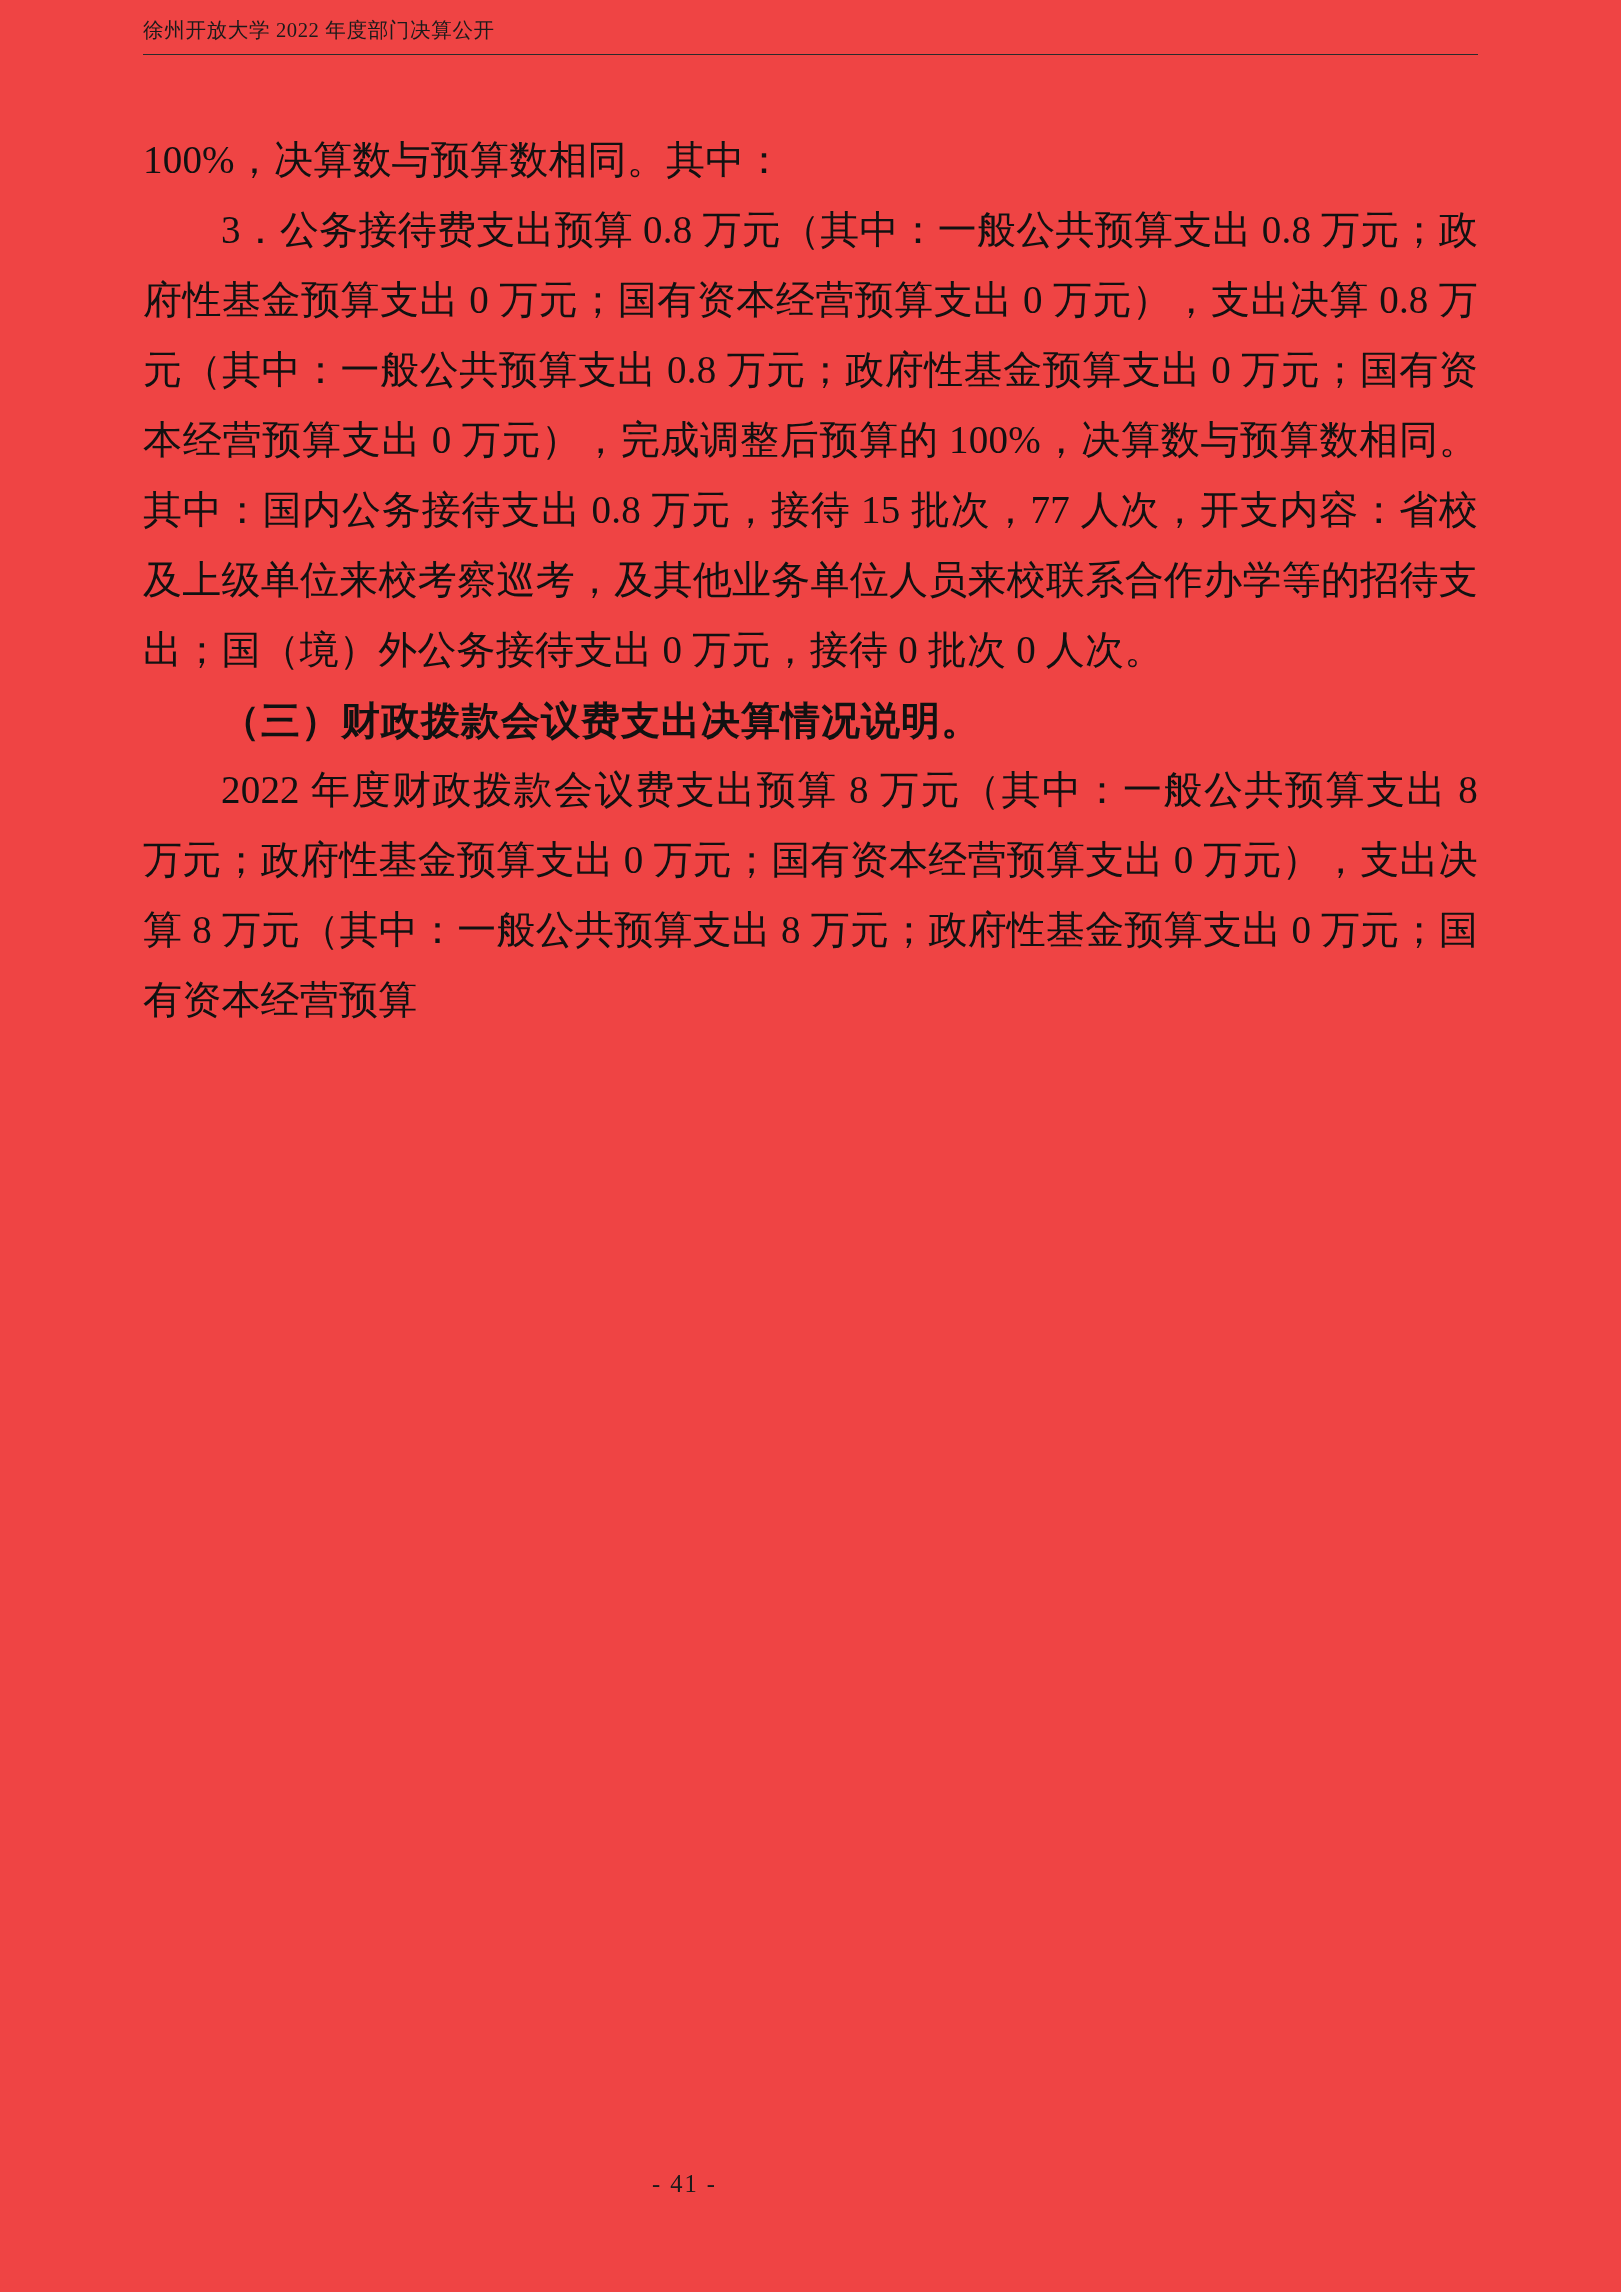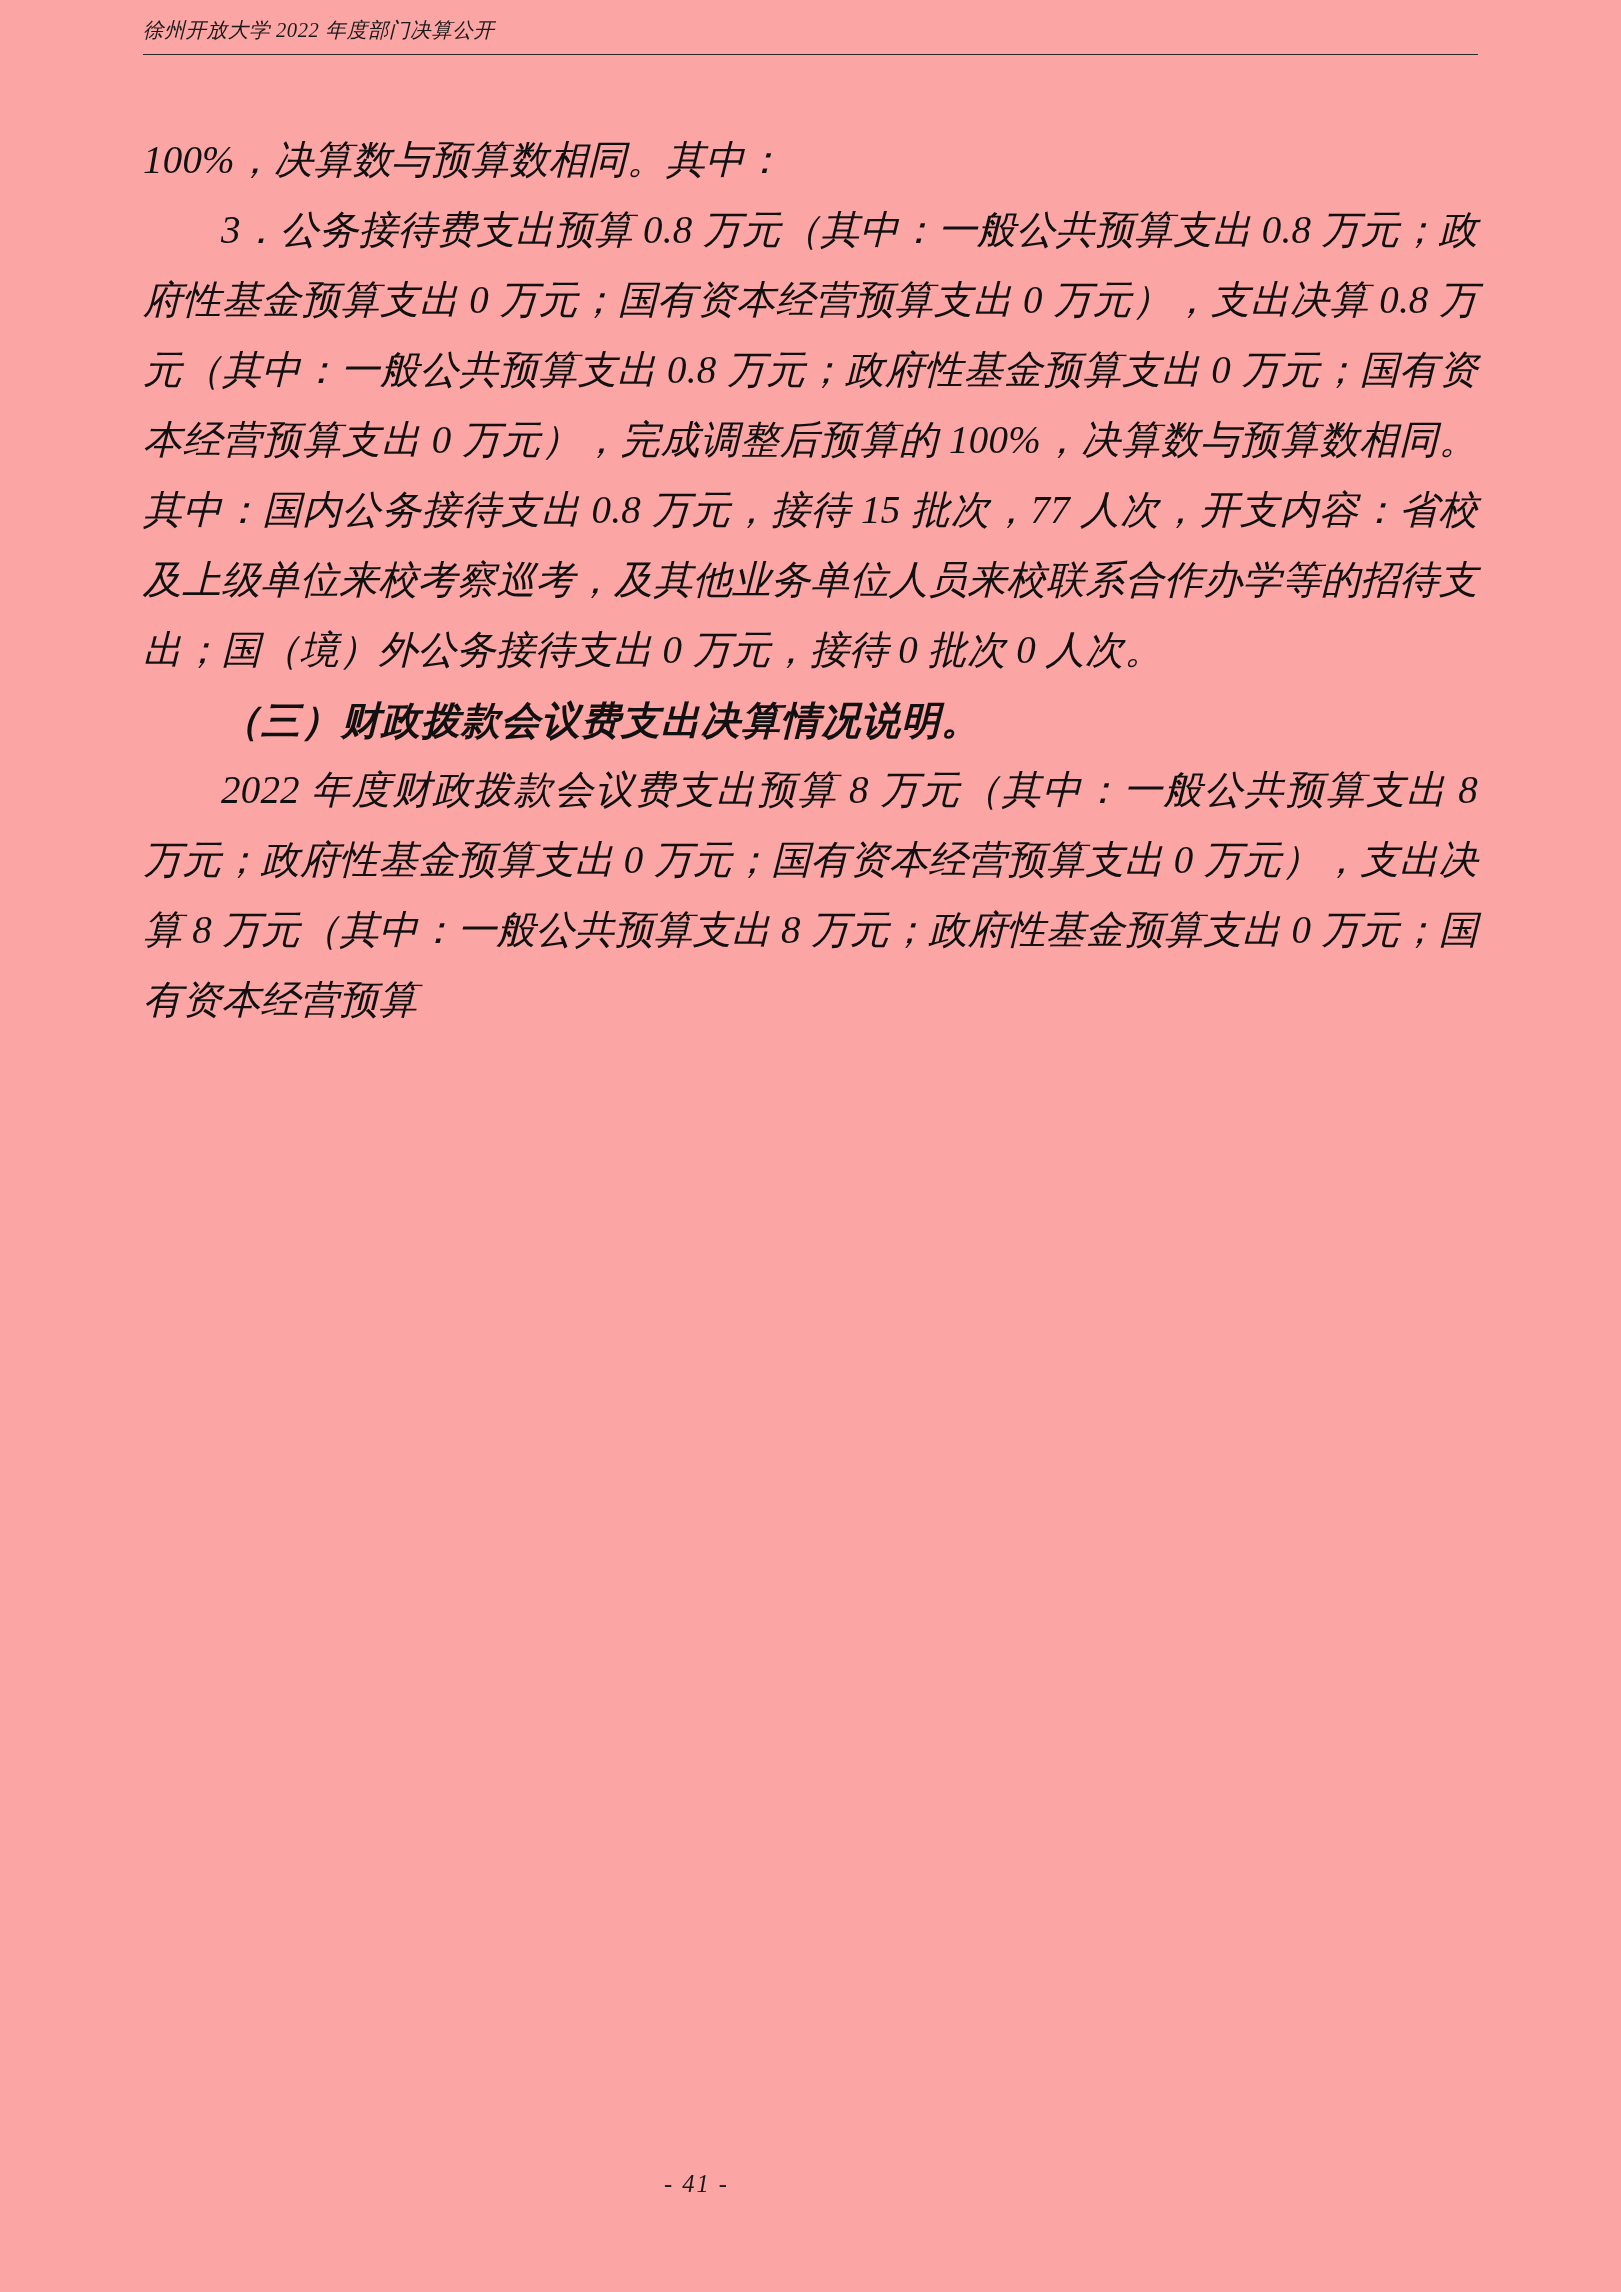--- a/index.html
+++ b/index.html
@@ -9,24 +9,23 @@
   }
   body {
     font-family: "Liberation Serif", "DejaVu Serif", serif;
     color: #000000;
   }
   .page {
     position: relative;
     width: 1621px;
     height: 2293px;
     margin: 0 auto;
-    background: #fca5a5;
+    background: #ef4444;
     box-sizing: border-box;
     overflow: hidden;
-    font-style: italic;
   }
 
   
   .header {
     position: absolute;
     left: 143px;
     top: 17.6px;
     width: 1335px;
     box-sizing: border-box;
     border-bottom: 1.5px solid #2b2b2b;
@@ -69,21 +68,20 @@
     letter-spacing: 1px;
   }
 
   
   .footer {
     position: absolute;
     left: 0;
     top: 2170px;
     width: 1369px;
     text-align: center;
-    padding-left: 12px;
   }
   .page-number {
     font-size: 24.5px;
     letter-spacing: 2px;
     color: #1a1a1a;
   }
 </style>
 </head>
 <body>
 

